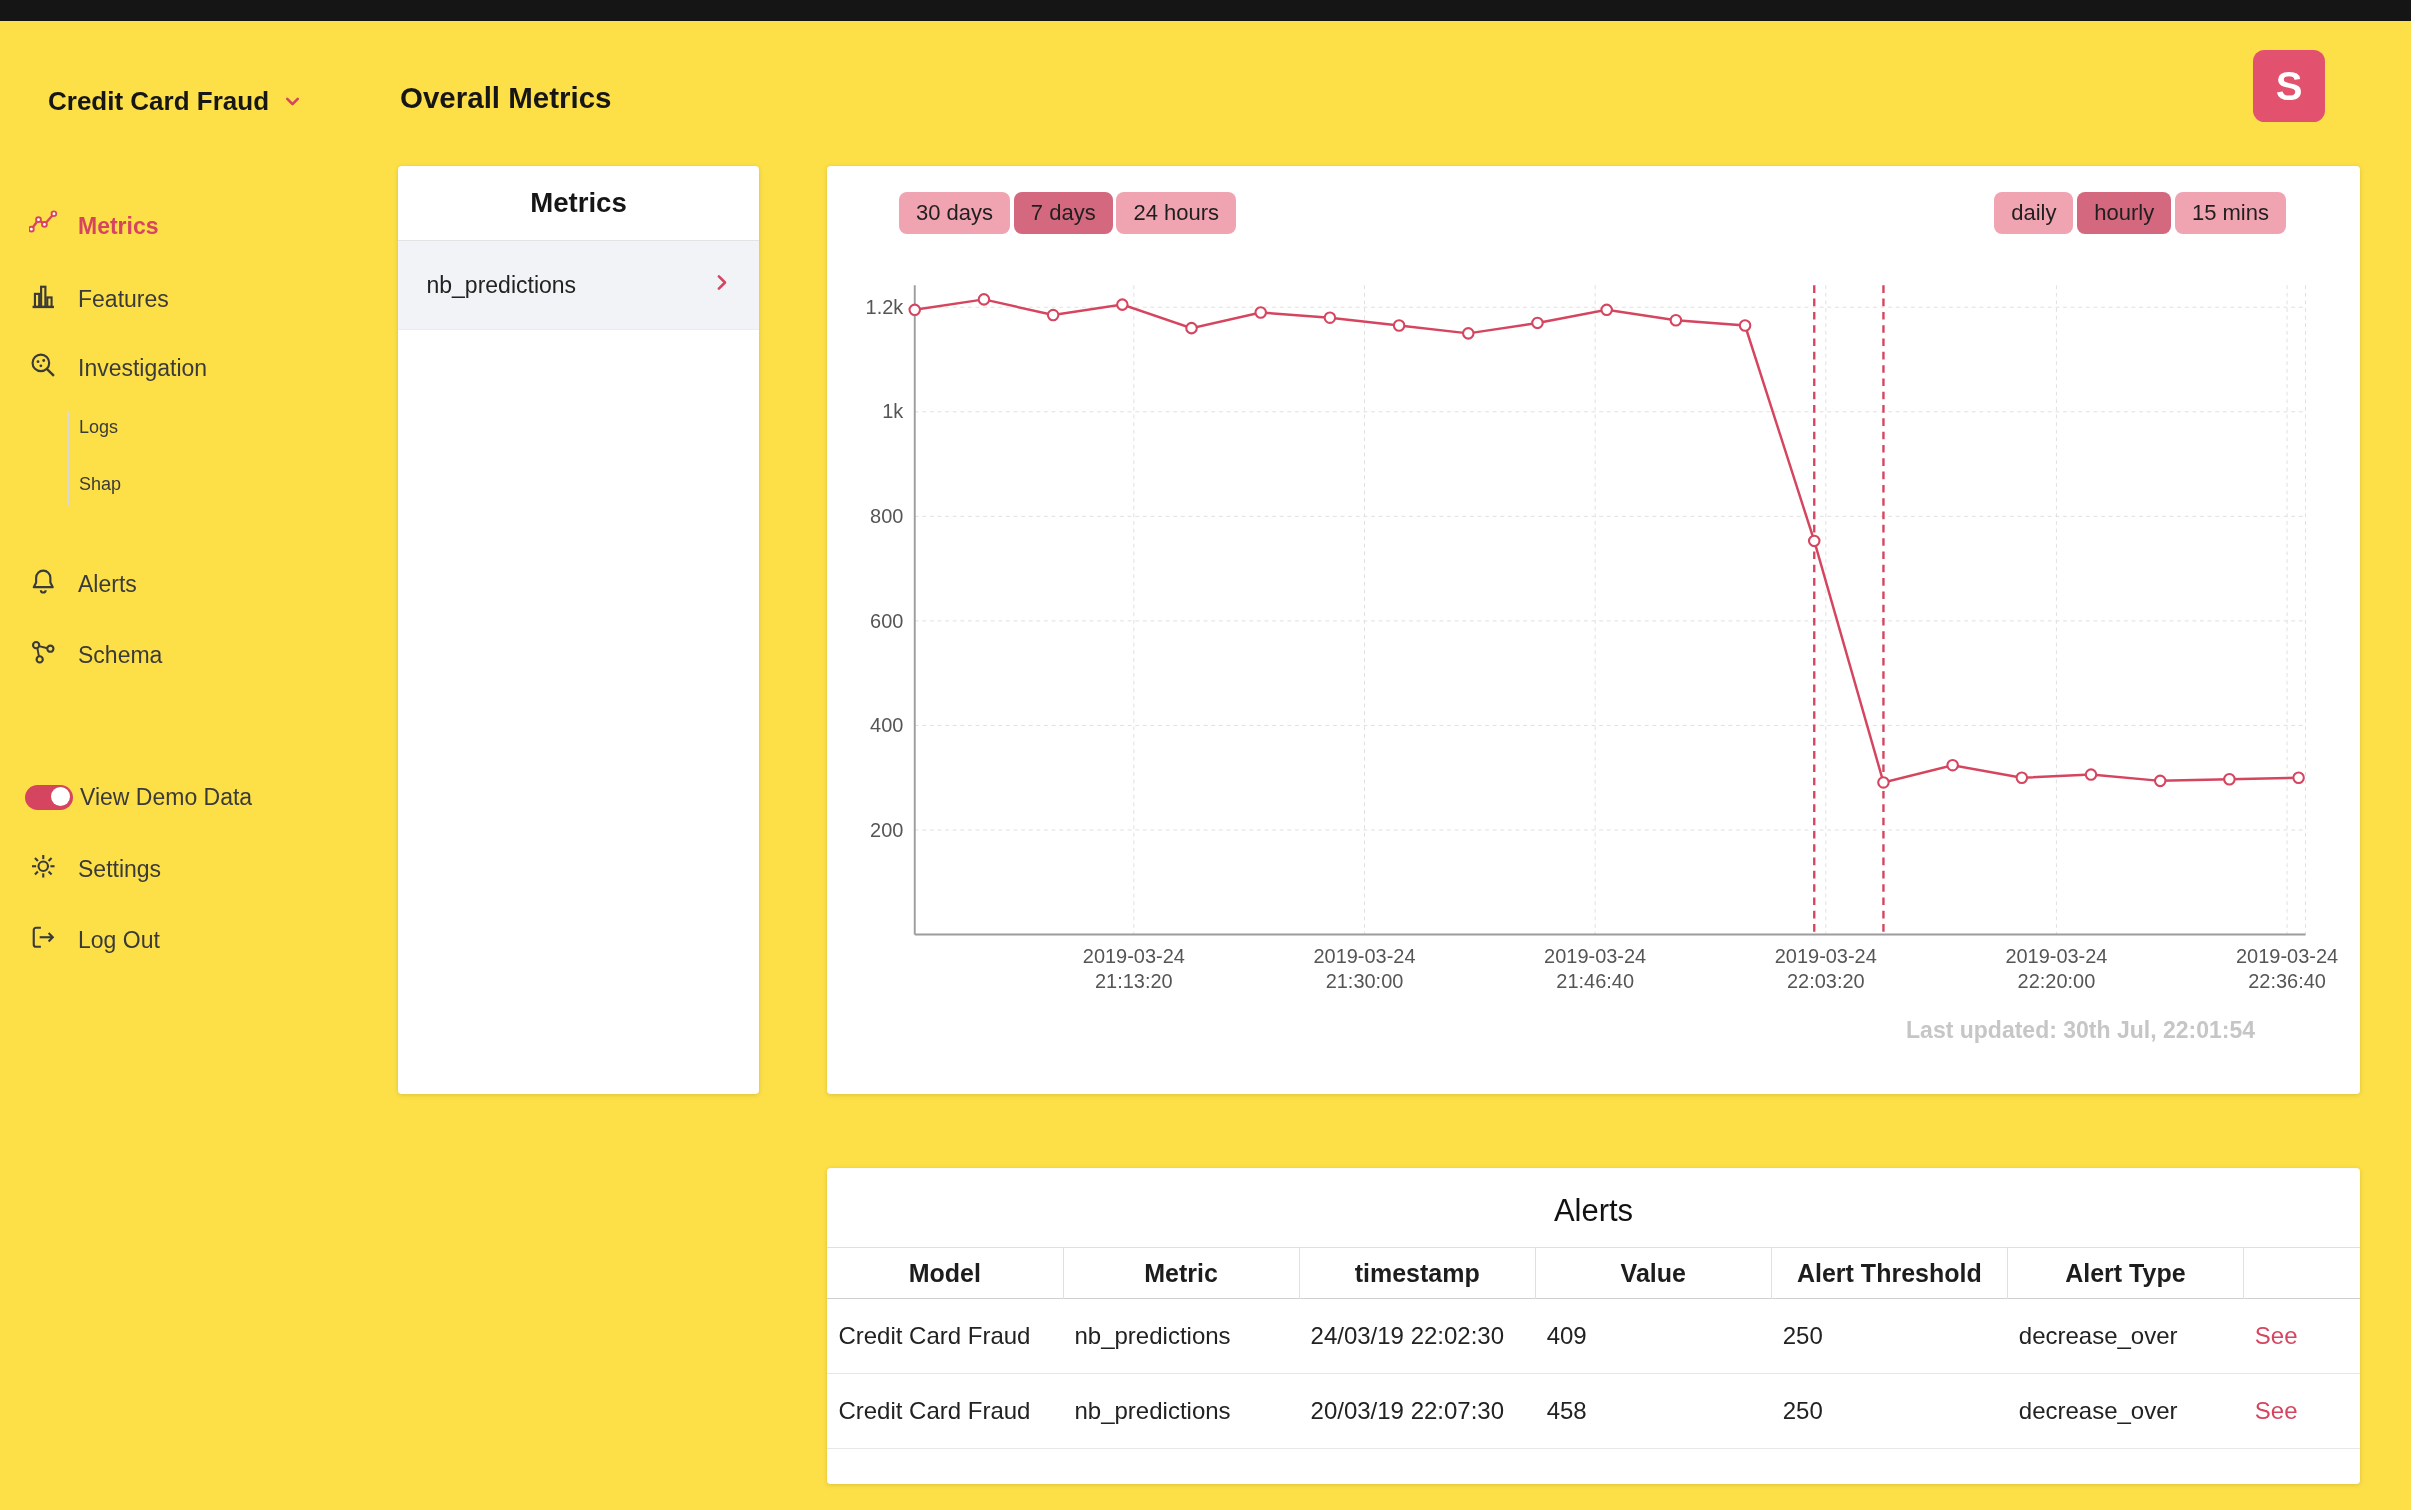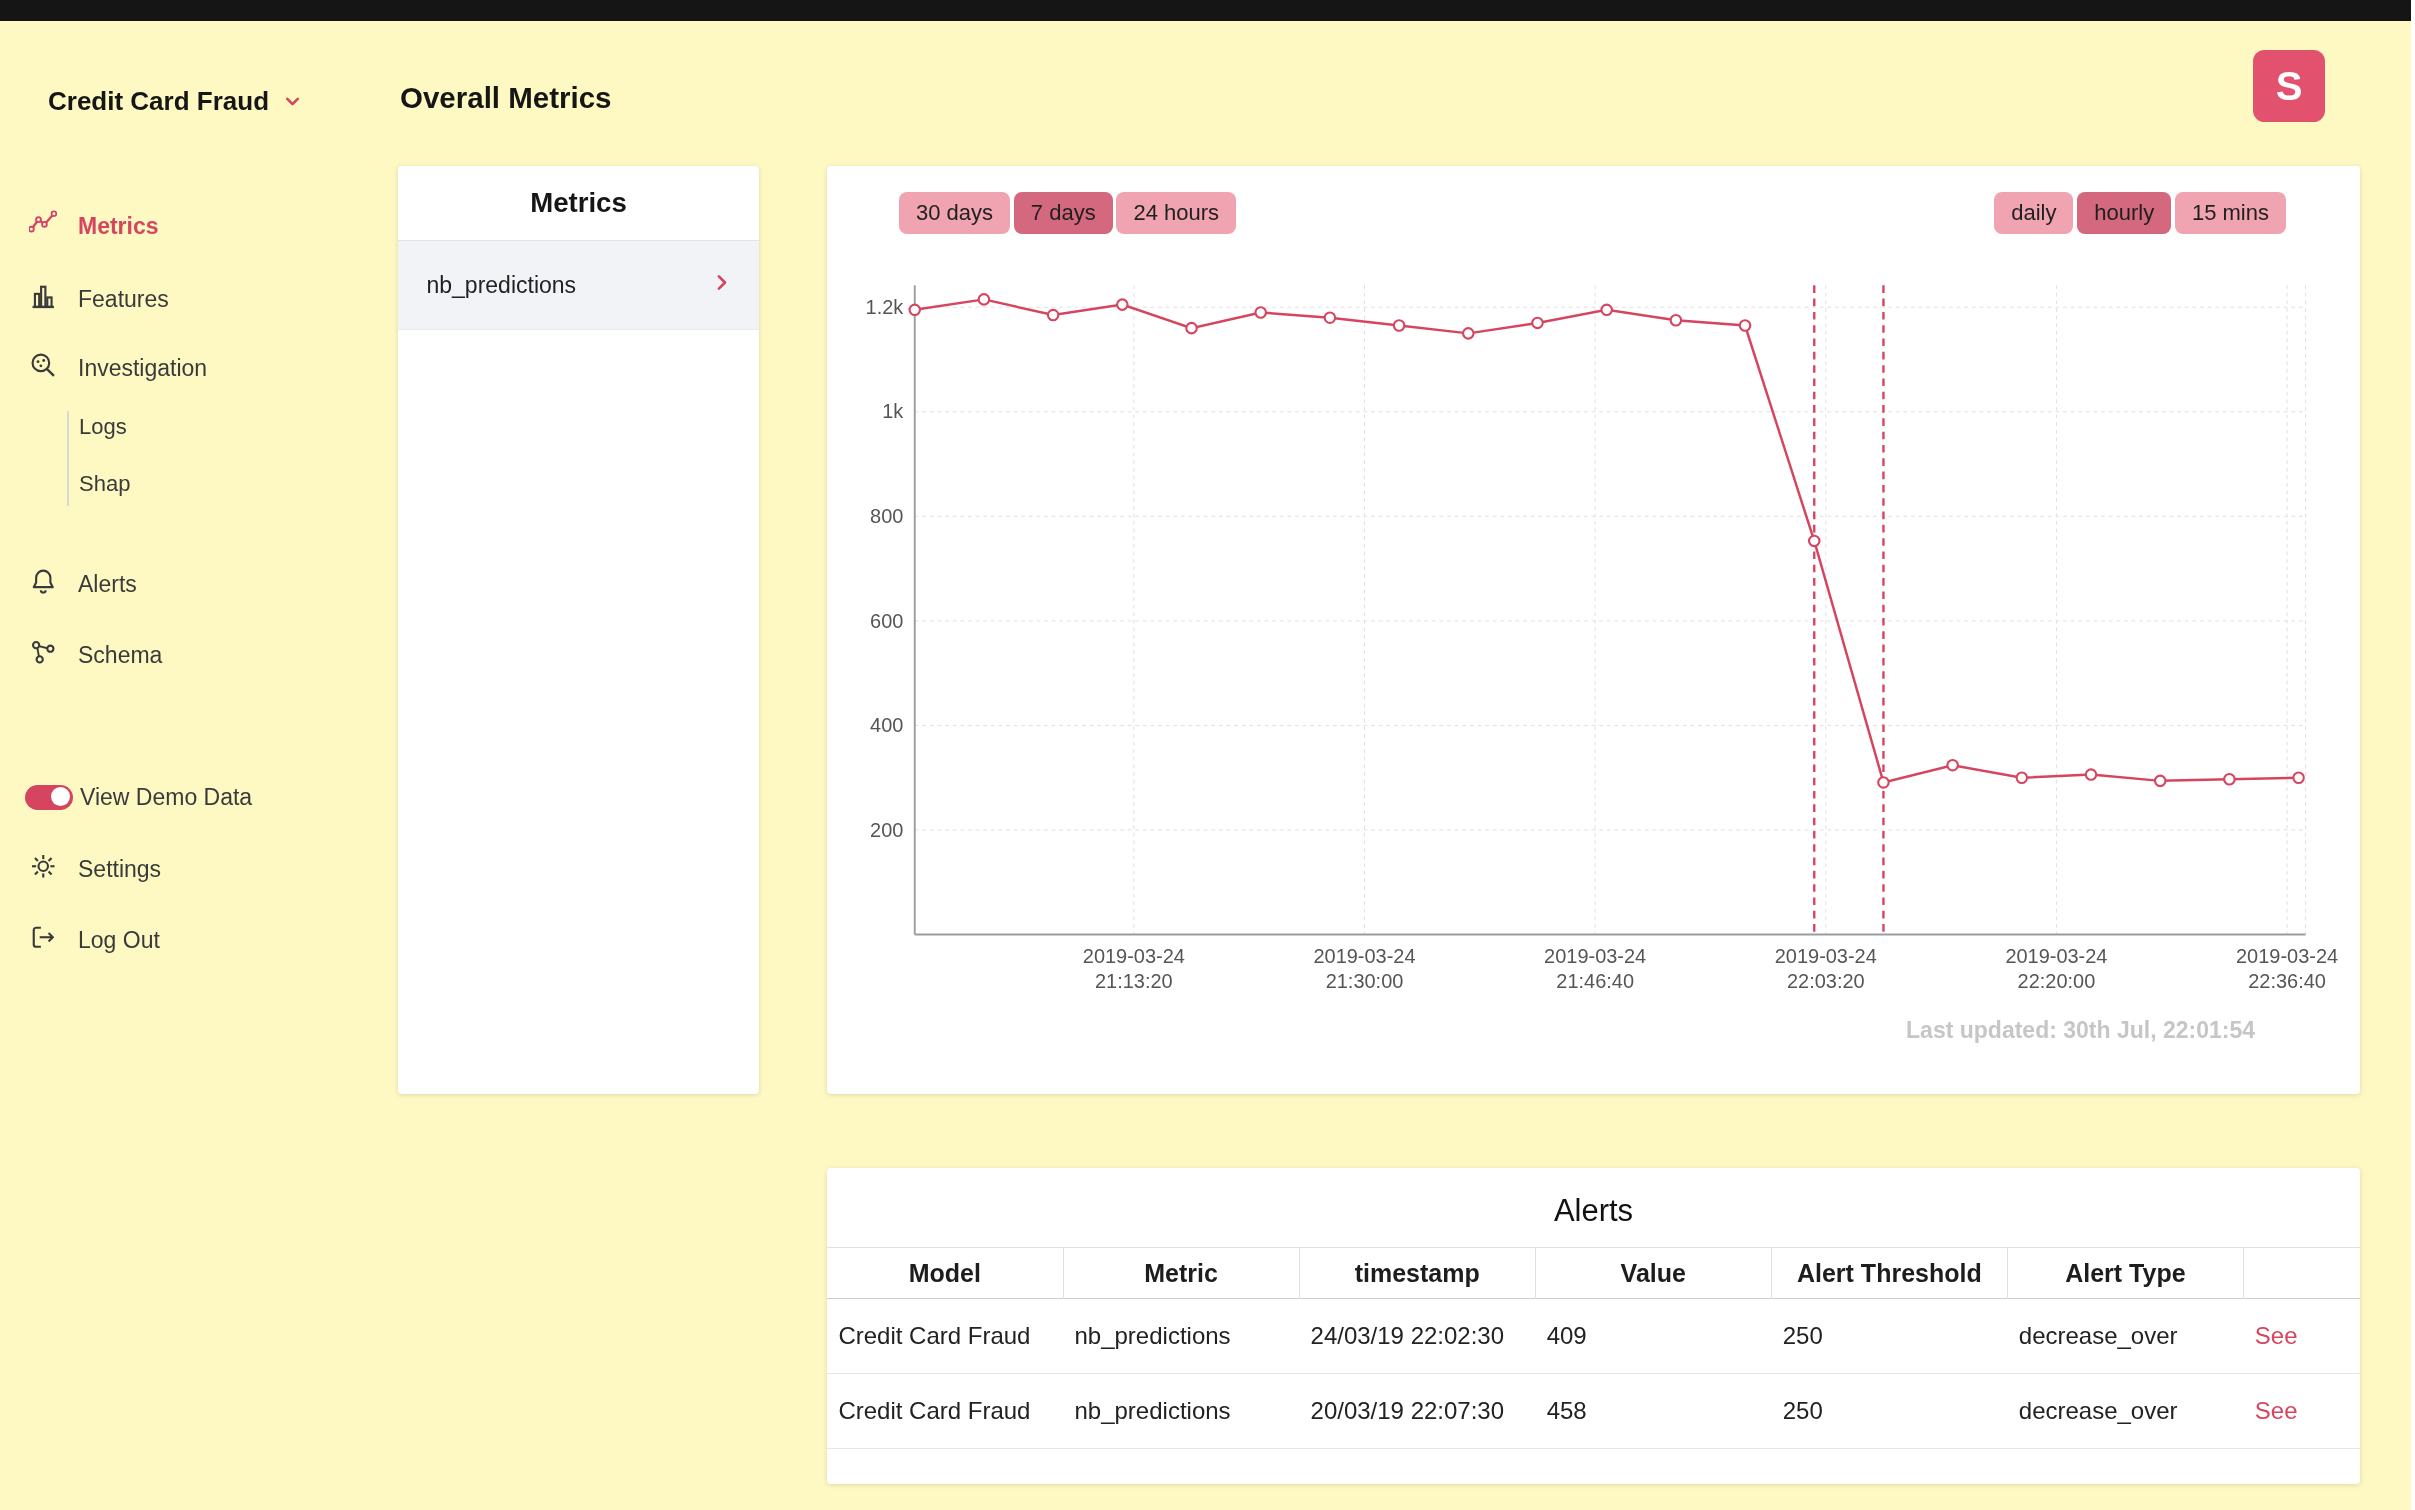--- a/index.html
+++ b/index.html
@@ -1,27 +1,27 @@
 <!DOCTYPE html>
 <html style="font-size:15px"><head>
 <meta charset="utf-8">
 <style>
   html,body{margin:0;padding:0;}
-  #app{position:relative;width:2411px;height:1510px;background:#fef9c3;
+  #app{position:relative;width:2411px;height:1510px;background:#fde047;
        font-family:"Liberation Sans",sans-serif;color:#222;overflow:hidden;}
   .topbar{position:absolute;left:0;top:0;width:100%;height:21px;background:#151515;}
 
   
   .project{position:absolute;left:48px;top:82px;height:38px;display:flex;align-items:center;gap:13.3px;
            font-size:26px;font-weight:bold;color:#161616;cursor:pointer;}
   .side-row{position:absolute;left:28.5px;display:flex;align-items:center;gap:21px;height:38px;
             font-size:23px;color:#3a3a3a;cursor:pointer;}
   .side-row.active{color:#d6455f;font-weight:bold;}
   .sub-row{position:absolute;left:79px;display:flex;align-items:center;height:36px;
-           font-size:22px;color:#3a3a3a;cursor:pointer;}
+           font-size:18px;color:#3a3a3a;cursor:pointer;}
   .subtree-line{position:absolute;left:67px;top:411px;width:1.9px;height:95px;background:#d9d9d9;}
   .toggle{width:48px;height:25px;border-radius:13.3px;background:#d6455f;position:relative;flex:0 0 auto;}
   .toggle .knob{position:absolute;right:2.9px;top:2.9px;width:19px;height:19px;border-radius:50%;background:#fff;}
 
   
   .page-title{position:absolute;left:400px;top:81px;font-size:29.5px;font-weight:bold;color:#161616;}
   .avatar{position:absolute;left:2253px;top:50px;width:72px;height:72px;border-radius:11.4px;
           background:#e2516e;color:#fff;font-size:40px;font-weight:bold;
           display:flex;align-items:center;justify-content:center;cursor:pointer;}
 

